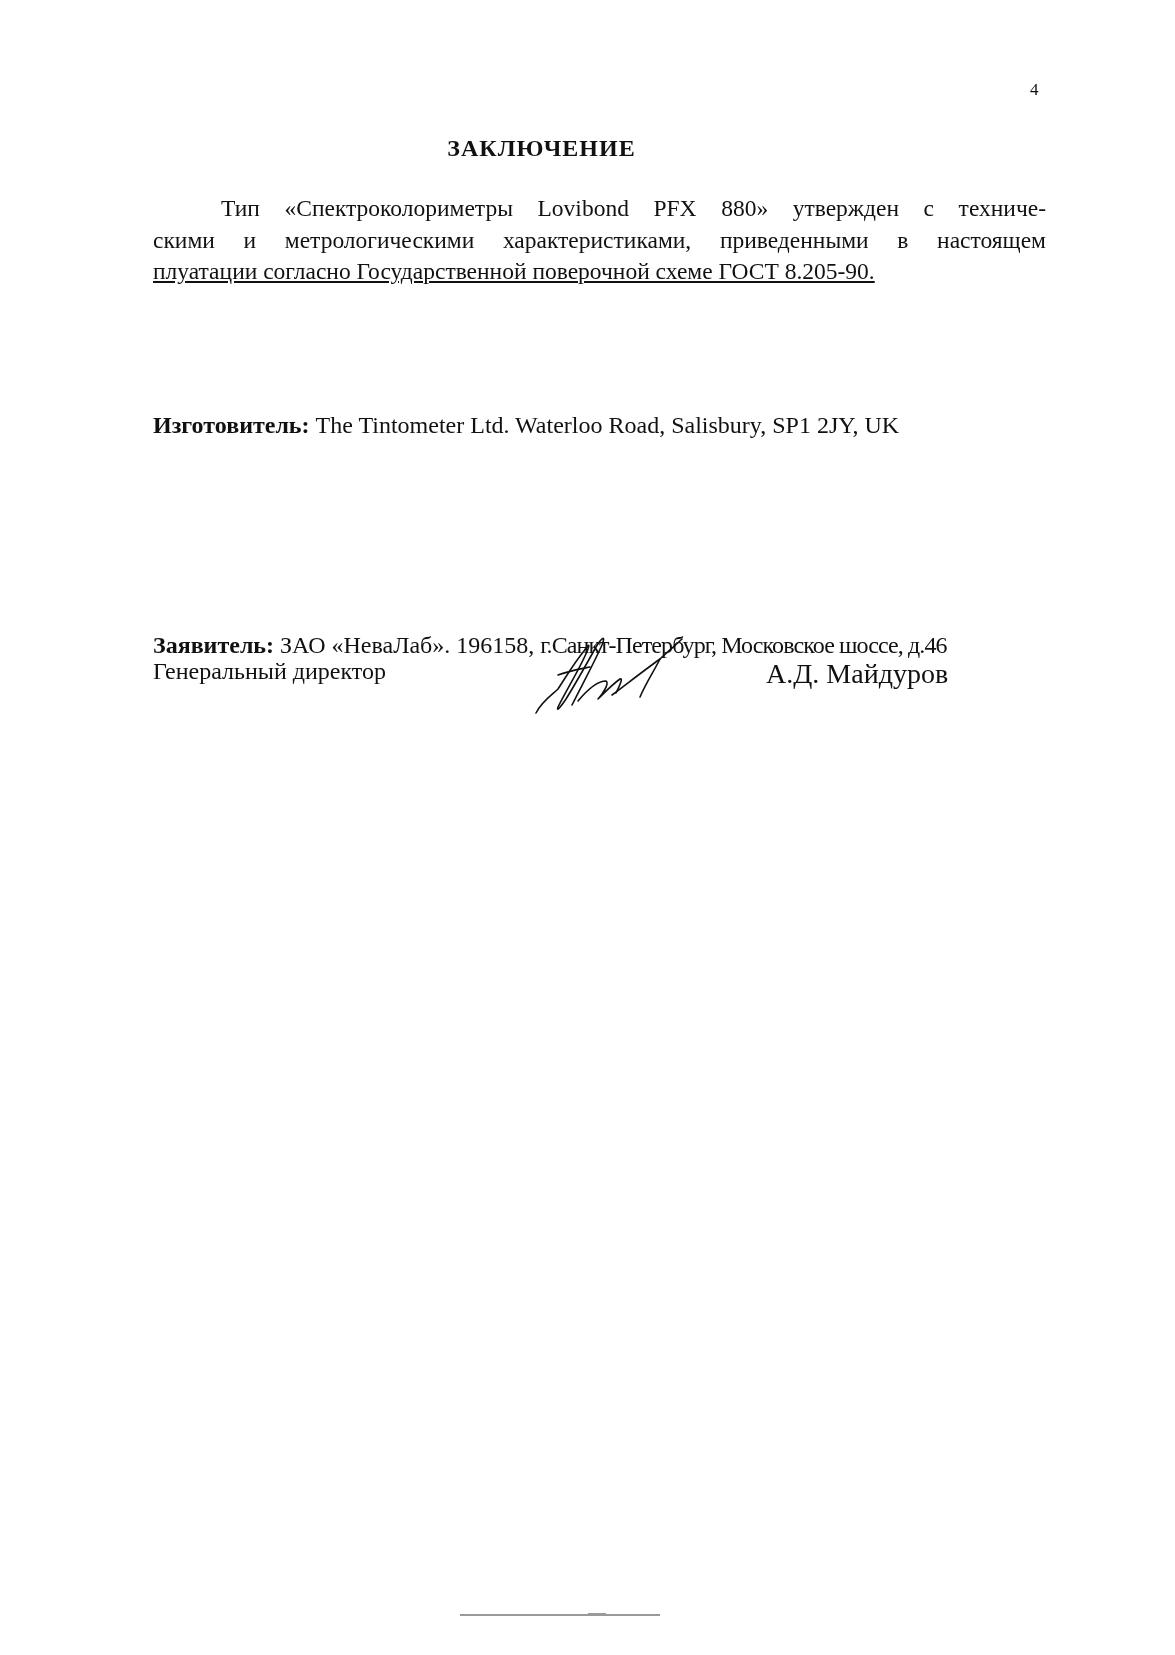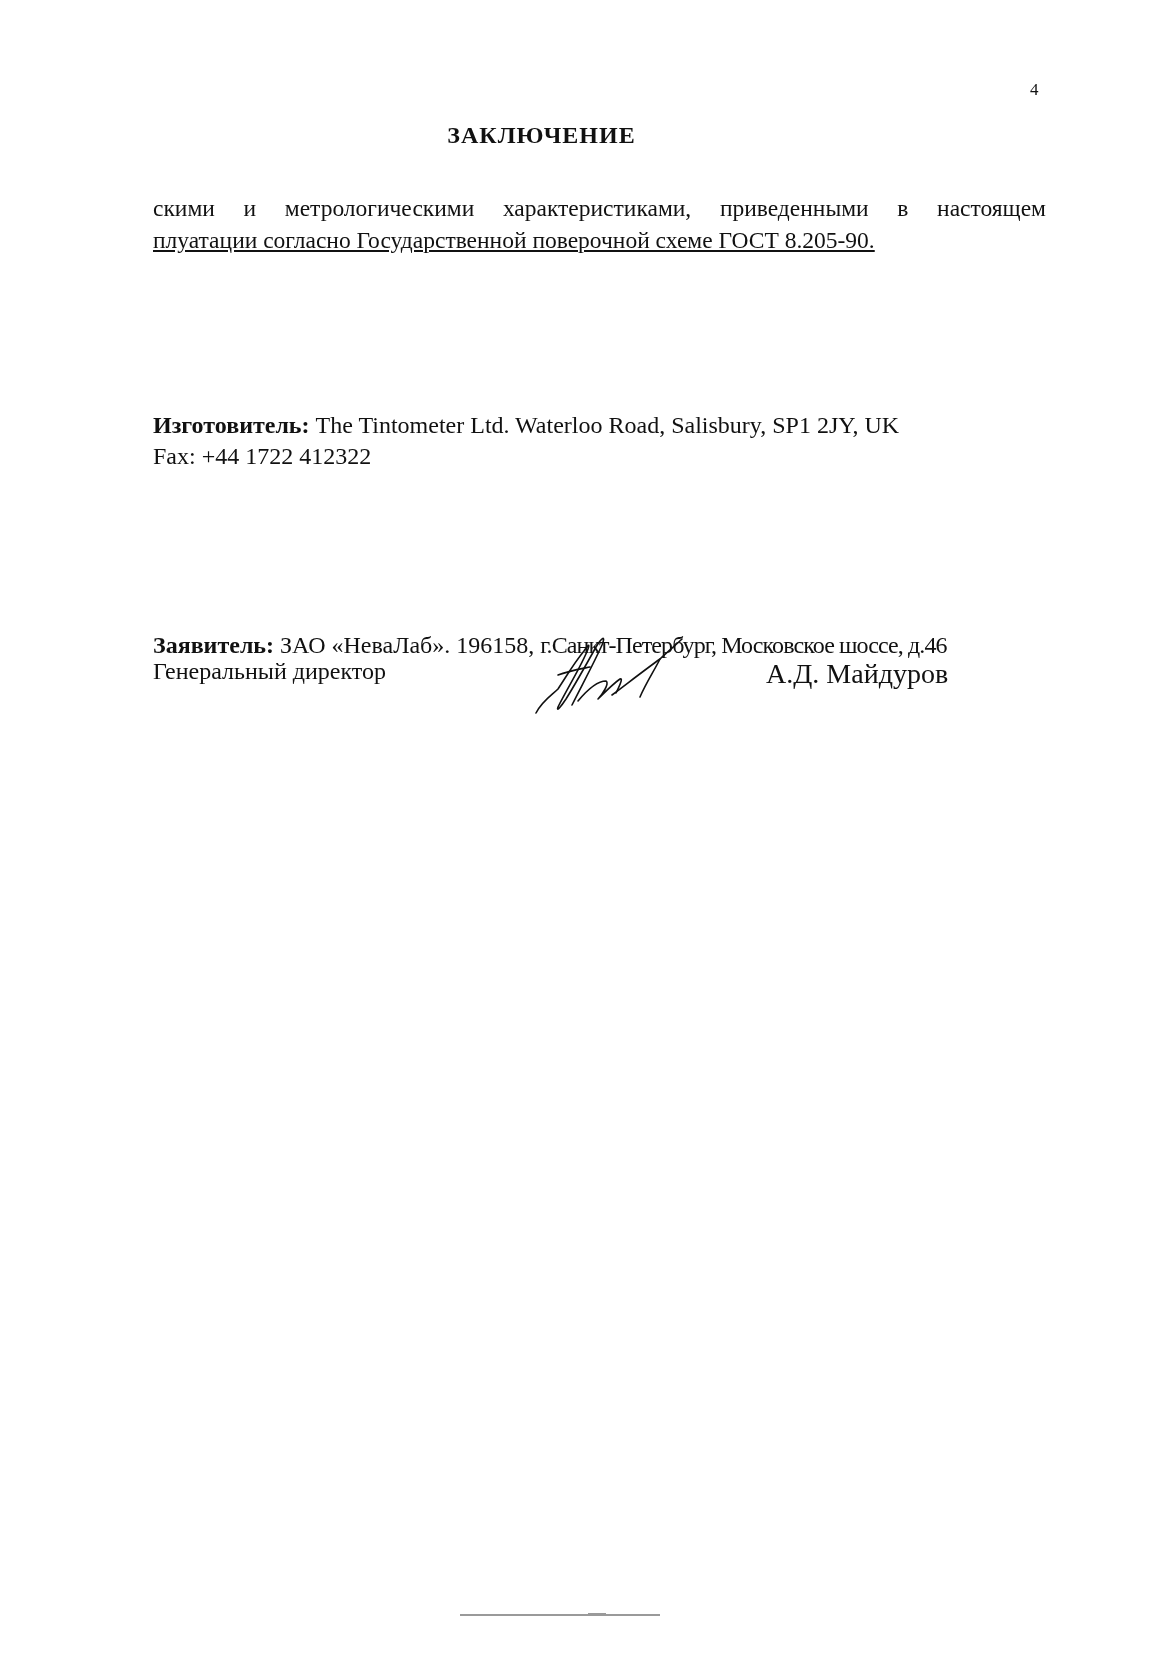--- a/index.html
+++ b/index.html
@@ -4,21 +4,21 @@
   <style>
     html, body { margin: 0; padding: 0; background: #ffffff; }
     body {
       width: 1175px; height: 1655px; position: relative; overflow: hidden;
       font-family: "Liberation Serif", "DejaVu Serif", serif; color: #111111;
     }
     .page-number {
       position: absolute; left: 1030px; top: 80px; font-size: 17px;
     }
     .title {
-      position: absolute; left: 0; width: 1083px; top: 122px;
+      position: absolute; left: 0; width: 1083px; top: 135px;
       text-align: center; font-weight: bold; font-size: 24px; letter-spacing: 1px;
     }
     .body-para {
       position: absolute; left: 153px; width: 893px; top: 193px;
       font-size: 23.5px; line-height: 31.5px; text-align: justify;
     }
     .body-para .line { display: block; text-align: justify; text-align-last: justify; height: 31.5px; }
     .body-para .line.last { text-align-last: left; text-decoration: underline; }
     .body-para .line.first { text-indent: 68px; }
     .contact-block {
@@ -44,27 +44,27 @@
     }
   </style>
 </head>
 <body>
 
 <div class="page-number">4</div>
 
 <div class="title">ЗАКЛЮЧЕНИЕ</div>
 
 <div class="body-para">
+  <span class="line first">Тип «Спектроколориметры Lovibond PFX 880» утвержден с техниче-</span>
   <span class="line">скими и метрологическими характеристиками, приведенными в настоящем</span>
   <span class="line last">плуатации согласно Государственной поверочной схеме ГОСТ 8.205-90.</span>
 </div>
 
 <div class="contact-block">
   <span class="row"><span class="label-bold">Изготовитель:</span><span> The Tintometer Ltd. Waterloo Road, Salisbury, SP1 2JY, UK</span></span>
-  <span class="row">Fax: +44 1722 412322</span>
 </div>
 
 <div class="applicant"><span class="label-bold">Заявитель:</span><span> ЗАО «НеваЛаб». 196158, </span><span class="condensed">г.Санкт-Петербург, Московское шоссе, д.46</span></div>
 
 <div class="director-title">Генеральный директор</div>
 
 <div class="signature">
   <svg width="170" height="100" viewBox="0 0 170 100" fill="none" stroke="#111" stroke-width="1.6" stroke-linecap="round" stroke-linejoin="round">
     <path d="M8 88 C14 76 24 70 30 64 C38 52 46 38 56 26 C60 20 62 18 60 24 C54 40 40 62 30 82 C28 88 34 80 38 74 C48 58 58 40 68 22 C74 12 78 10 74 20 C66 38 54 60 44 80"></path>
     <path d="M30 50 C40 46 52 44 62 42"></path>

